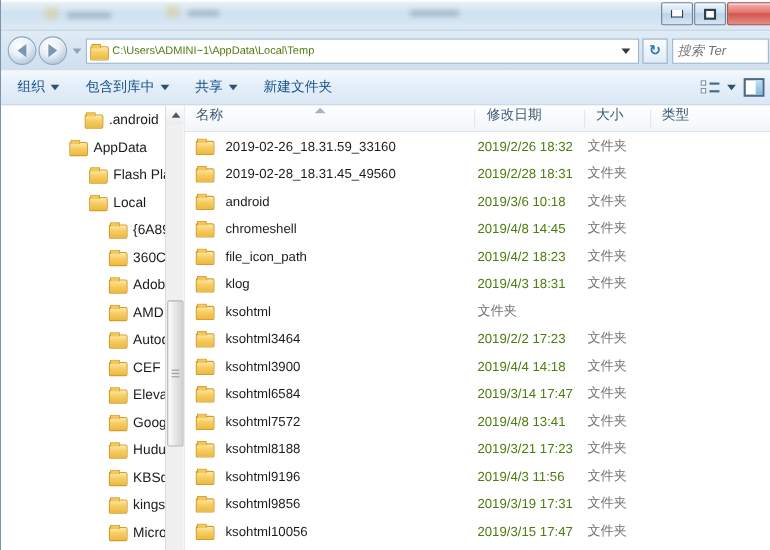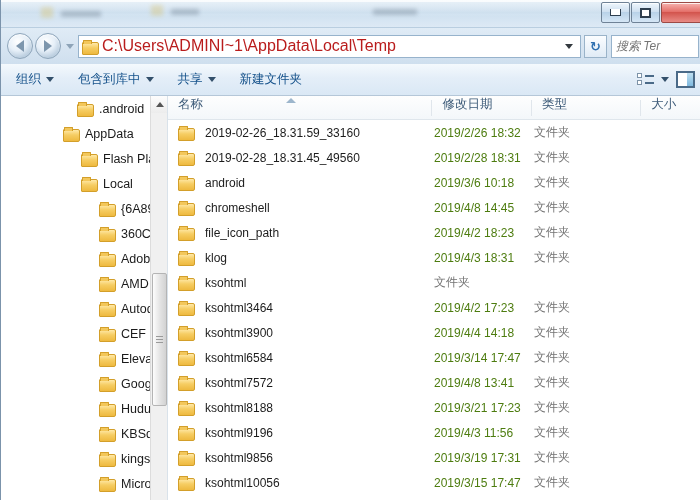--- a/index.html
+++ b/index.html
@@ -99,21 +99,21 @@
   }
   .folder-ico-sm::before{
     content:"";position:absolute;left:0;top:2px;width:15px;height:11px;border-radius:1px 2px 2px 1px;
     background:linear-gradient(180deg,#ffe9a8 0%,#f6cd63 45%,#eeb93f 100%);
     border:1px solid #d39f2a;
   }
   .folder-ico-sm::after{
     content:"";position:absolute;left:1px;top:0px;width:7px;height:3px;border-radius:1px 1px 0 0;
     background:#f3c75b;border:1px solid #d39f2a;border-bottom:none;
   }
-  #addr-path { font-size:16px; color:#b91c1c; white-space:nowrap; overflow:hidden; }
+  #addr-path { font-size:10px; color:#4d7c0f; white-space:nowrap; overflow:hidden; }
   .addr-caret {
     width:0;height:0;margin-left:auto;margin-right:4px;
     border-left:4px solid transparent;border-right:4px solid transparent;border-top:5px solid #33393f;
   }
   #refresh-btn {
     width:23px;height:23px;flex:0 0 auto;margin-right:4px;
     border:1px solid #9ab3c9;background:linear-gradient(180deg,#fbfdff,#e0ebf6);
     display:flex;align-items:center;justify-content:center;color:#2f6fb0;font-size:13px;font-weight:bold;
   }
   #searchbox {
@@ -403,26 +403,26 @@
 
     <div id="filelist">
       <div id="colheader">
         <div class="col name">
           <span>名称</span>
           <span class="sort-tri"></span>
         </div>
         <div class="col date">
           <span>修改日期</span>
         </div>
+        <div class="col size">
+          <span>大小</span>
+        </div>
         <div class="col type">
           <span>类型</span>
         </div>
-        <div class="col size">
-          <span>大小</span>
-        </div>
       </div>
       <div id="rows">
           <div class="row">
             <div class="cell name">
               <span class="folder-ico-sm"></span>
               <span>2019-02-26_18.31.59_33160</span>
             </div>
             <div class="cell date">2019/2/26 18:32</div>
             <div class="cell type">文件夹</div>
           </div>
@@ -471,21 +471,21 @@
               <span class="folder-ico-sm"></span>
               <span>ksohtml</span>
             </div>
             <div class="cell type">文件夹</div>
           </div>
           <div class="row">
             <div class="cell name">
               <span class="folder-ico-sm"></span>
               <span>ksohtml3464</span>
             </div>
-            <div class="cell date">2019/4/2 17:23</div>
+            <div class="cell date">2019/2/2 17:23</div>
             <div class="cell type">文件夹</div>
           </div>
           <div class="row">
             <div class="cell name">
               <span class="folder-ico-sm"></span>
               <span>ksohtml3900</span>
             </div>
             <div class="cell date">2019/4/4 14:18</div>
             <div class="cell type">文件夹</div>
           </div>

